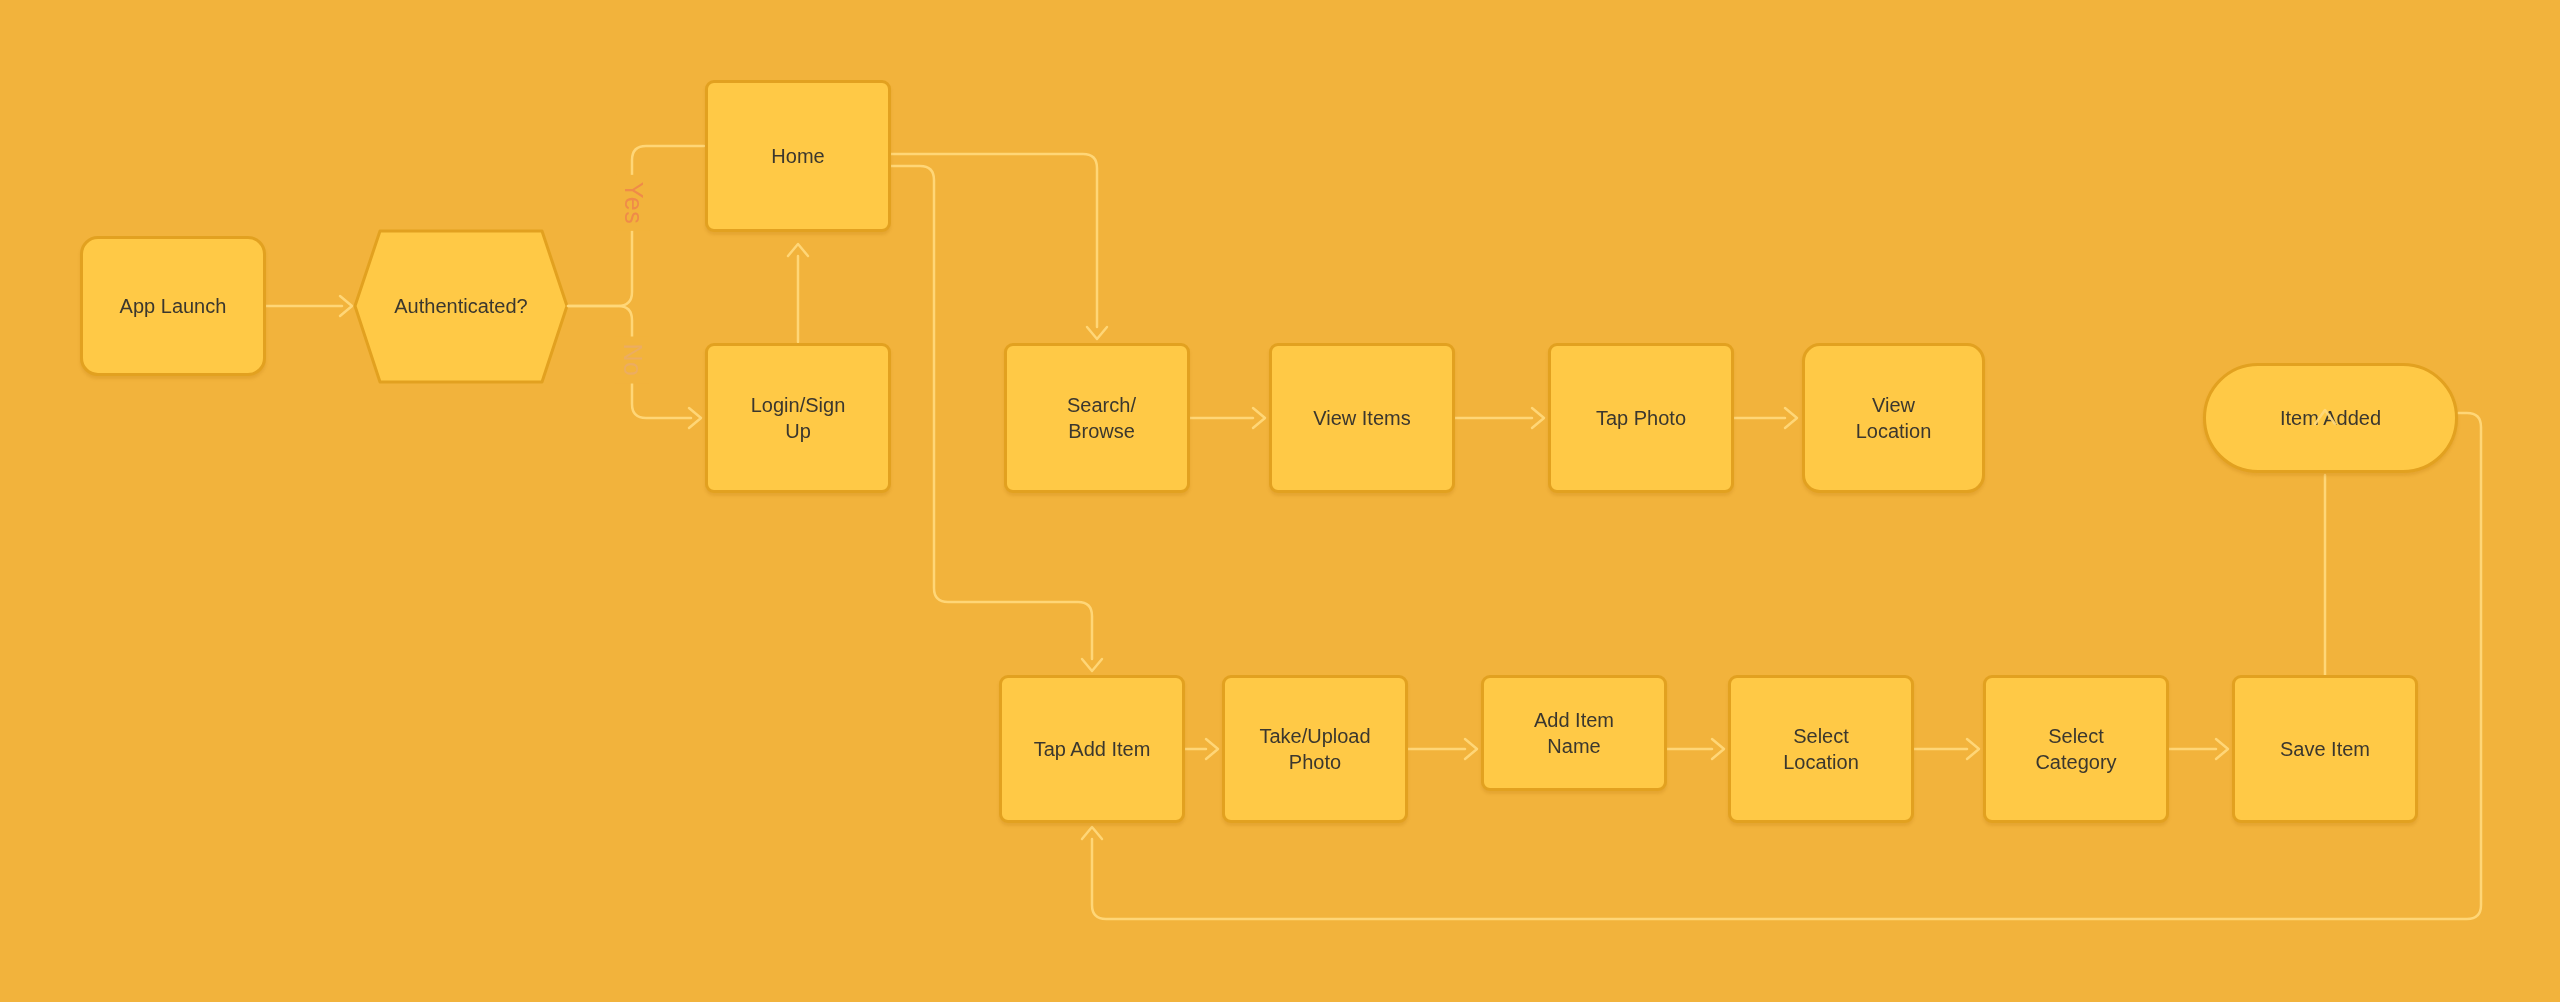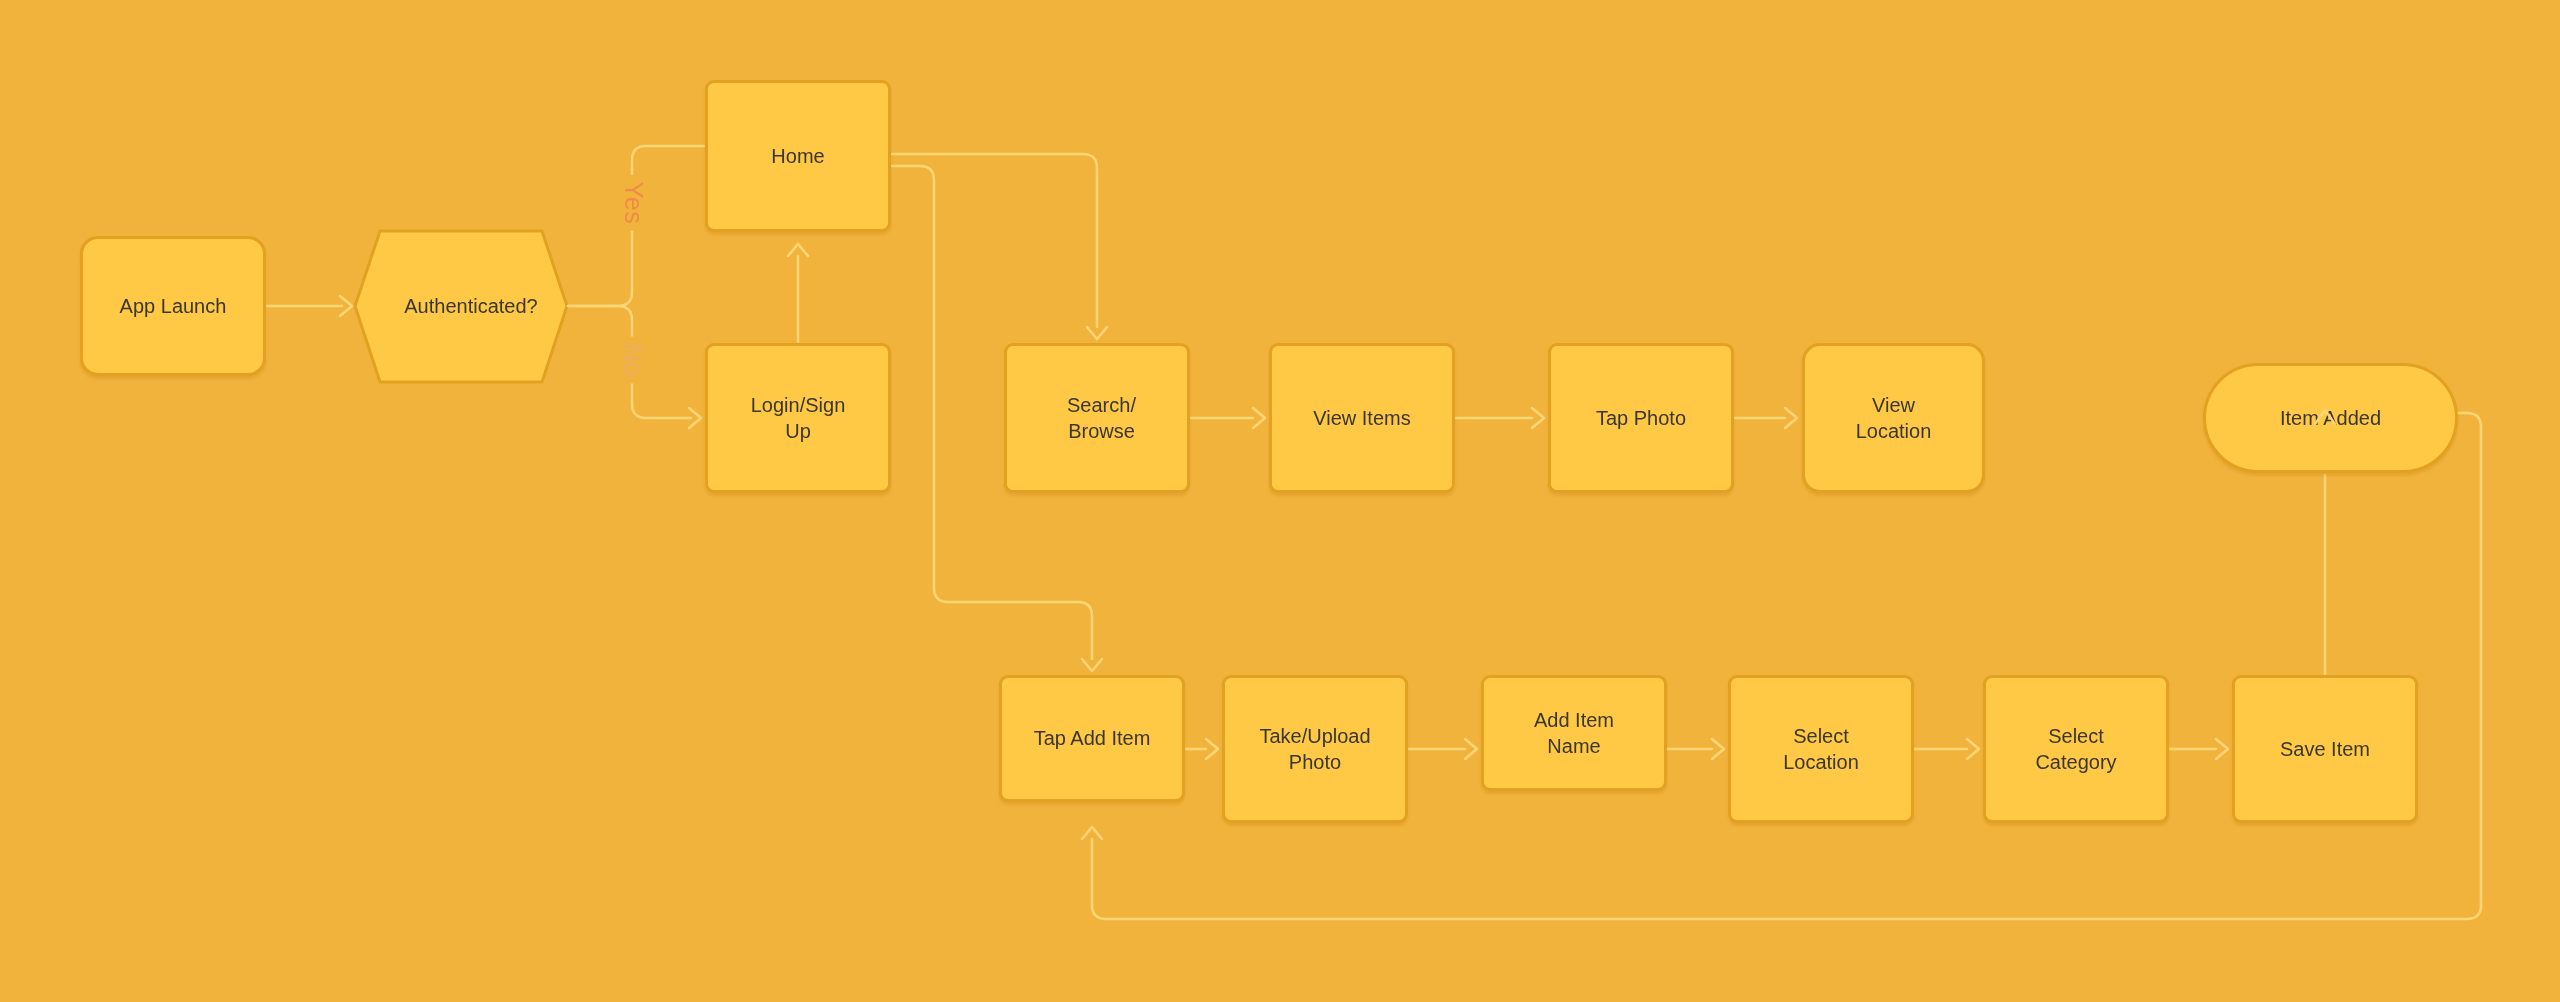--- a/index.html
+++ b/index.html
@@ -58,21 +58,20 @@
     line-height: 1.32;
     white-space: pre-line;
     box-shadow: 0 3px 3px rgba(185, 120, 12, 0.22);
   }
   .node.shape-rounded { border-radius: 18px; }
   .node.shape-pill    { border-radius: 56px; }
   .node.shape-hex {
     background: transparent;
     border: none;
     box-shadow: none;
-    margin-left: 10px;
   }
 
   .edge-label {
     position: absolute;
     z-index: 3;
     background: var(--bg, #F2B33C);
     padding: 2px 7px;
     font-size: 25px;
     font-weight: 500;
     transform: translate(-50%, -50%) rotate(90deg);
@@ -201,21 +200,21 @@
 
   <div class="node shape-rounded" style="left:1802px; top:343px; width:183px; height:150px;">
     <span>View
 Location</span>
   </div>
 
   <div class="node shape-pill" style="left:2203px; top:363px; width:255px; height:110px;">
     <span>Item Added</span>
   </div>
 
-  <div class="node" style="left:999px; top:675px; width:186px; height:127px;">
+  <div class="node" style="left:999px; top:675px; width:186px; height:148px;">
     <span>Tap Add Item</span>
   </div>
 
   <div class="node" style="left:1222px; top:675px; width:186px; height:148px;">
     <span>Take/Upload
 Photo</span>
   </div>
 
   <div class="node" style="left:1481px; top:675px; width:186px; height:116px;">
     <span>Add Item

